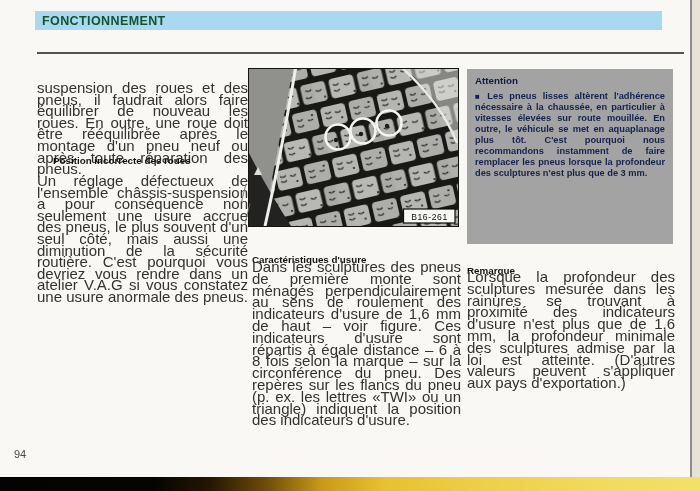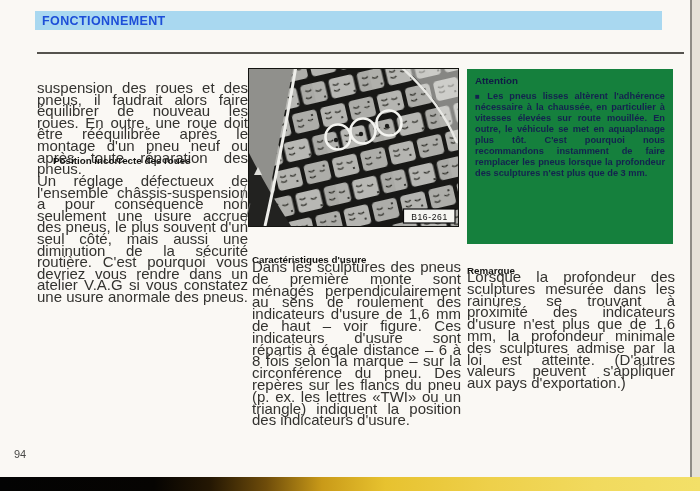--- a/index.html
+++ b/index.html
@@ -9,21 +9,21 @@
     font-family:"Liberation Sans", sans-serif;
     color:#2e2d2b;
   }
   
   .header-bar{
     position:absolute;left:35px;top:11px;width:627px;height:19px;
     background:#a9d8f0;display:flex;align-items:center;
     padding-left:7px;box-sizing:border-box;
   }
   .header-title{
-    font-size:12.5px;font-weight:bold;letter-spacing:.4px;color:#1d4ed8;
+    font-size:12.5px;font-weight:bold;letter-spacing:.4px;color:#14532d;
   }
   .top-rule{
     position:absolute;left:37px;top:52px;width:647px;height:1.5px;
     background:#55534e;
   }
   
   .txt{
     position:absolute;font-size:15px;line-height:11.6px;
     text-align:justify;color:#33322f;
   }
@@ -39,21 +39,21 @@
   .photo-frame{
     position:absolute;left:248px;top:68px;width:209px;height:157px;
     border:1.2px solid #131310;background:#c6c6c2;
   }
   .photo-frame svg{display:block;}
   .fig-caption{left:252px;top:244px;width:206px;}
   .c2-body{left:252px;top:246px;width:209px;line-height:11.8px;}
   
   .attention-box{
     position:absolute;left:467px;top:69px;width:206px;height:175px;
-    background:#15803d;box-sizing:border-box;padding:6px 8px 4px 8px;
+    background:#a3a3a3;box-sizing:border-box;padding:6px 8px 4px 8px;
     overflow:hidden;
   }
   .attention-title{
     font-size:9.8px;font-weight:bold;color:#101c45;margin:0 0 3px 0;
   }
   .attention-bullet{
     margin:5px 0 0 0;font-size:9.25px;font-weight:bold;line-height:11px;
     color:#14224f;text-align:justify;
   }
   .bullet-glyph{font-size:8px;margin-right:4px;}

